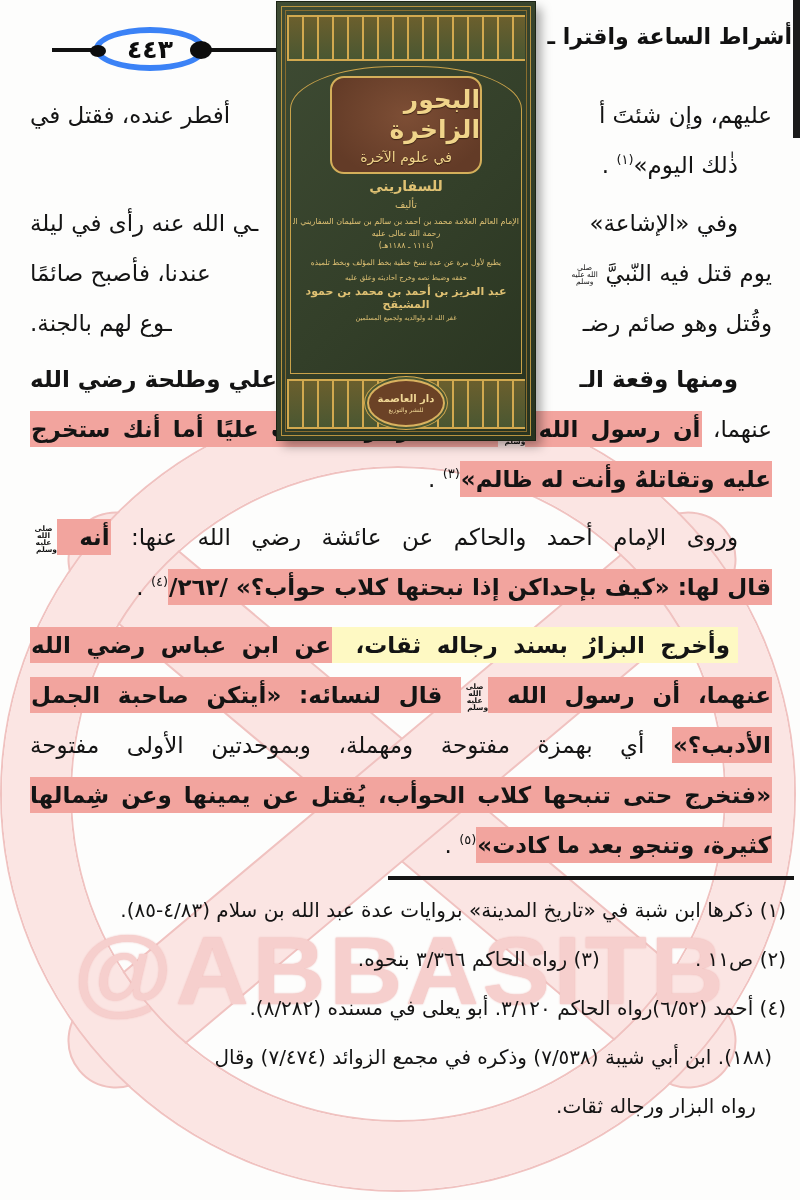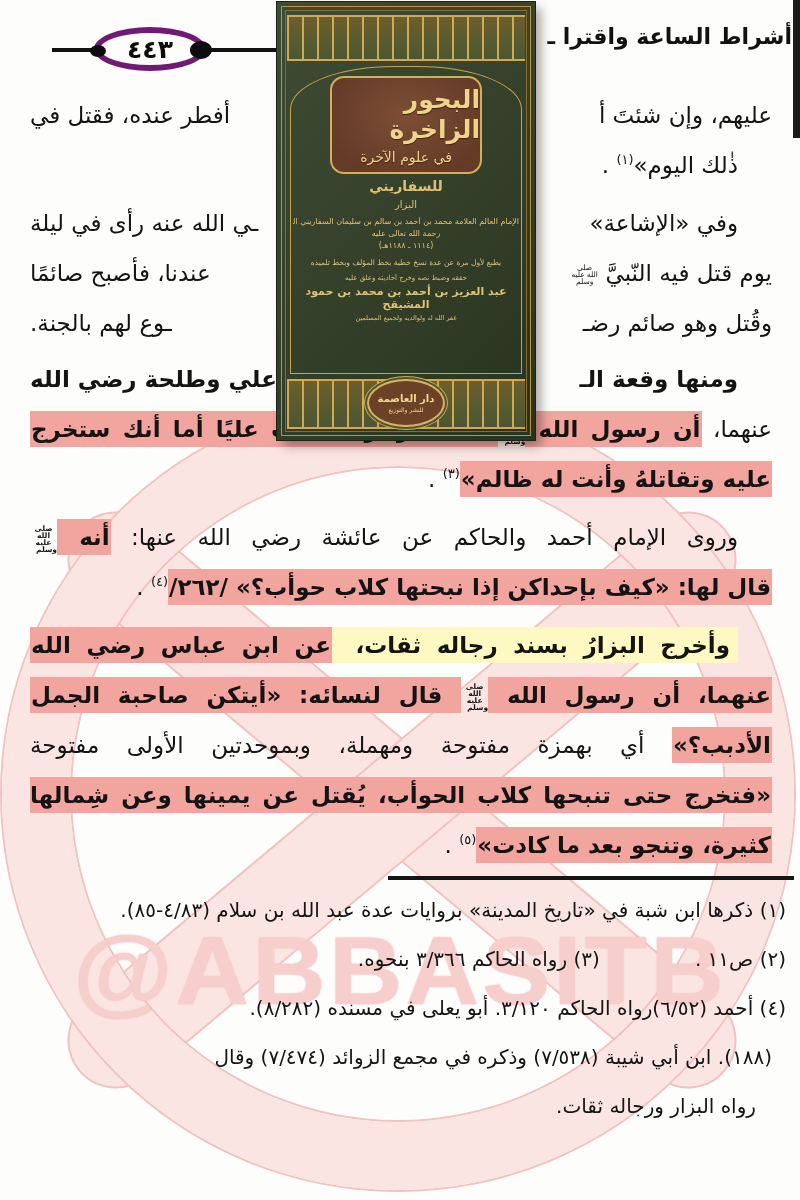--- a/index.html
+++ b/index.html
@@ -19,21 +19,21 @@
            letter-spacing:3px;color:#f6cfcd;text-shadow:0 0 2px #edb4b2;transform:scaleX(1.06);}
 
   
   .edge-strip{position:absolute;right:0;top:0;width:7px;height:138px;background:#1b1b1b;z-index:25;}
 
   
   .running-title{position:absolute;right:8px;top:24px;z-index:20;direction:rtl;
                  font-size:22px;font-weight:bold;color:#111;white-space:nowrap;}
   .pn-rule-left{position:absolute;left:52px;top:48px;width:44px;height:4px;background:#111;z-index:20;}
   .pn-rule-right{position:absolute;left:206px;top:48px;width:72px;height:4px;background:#111;z-index:20;}
-  .pn-ellipse{position:absolute;left:94px;top:27px;width:112px;height:44px;border:6px solid #701a75;
+  .pn-ellipse{position:absolute;left:94px;top:27px;width:112px;height:44px;border:6px solid #3b82f6;
               border-radius:50%;background:#fdfdfc;box-sizing:border-box;z-index:21;
               display:flex;align-items:center;justify-content:center;
               font-size:25px;font-weight:bold;color:#0d0d0d;}
   .pn-ellipse::before{content:"";position:absolute;left:-10px;top:12px;width:16px;height:12px;
                       background:#0d0d0d;border-radius:50%;}
   .pn-ellipse::after{content:"";position:absolute;right:-12px;top:8px;width:22px;height:18px;
                      background:#0d0d0d;border-radius:50%;}
 
   
   .body-wrap{position:absolute;left:30px;right:28px;top:90px;z-index:10;direction:rtl;}
@@ -161,21 +161,21 @@
     <div class="cov-frame"></div>
     <div class="cov-frame2"></div>
     <div class="cov-band top"></div>
     <div class="cov-arch"></div>
     <div class="cov-panel">
       <div class="cov-title">البحور الزاخرة</div>
       <div class="cov-sub">في علوم الآخرة</div>
     </div>
     <div class="cov-lines">
       <div class="cl-author-short">للسفاريني</div>
-      <div class="cl-taalif">البزار</div>
+      <div class="cl-taalif">تأليف</div>
       <div class="cl-author-full">الإمام العالم العلامة محمد بن أحمد بن سالم بن سليمان السفاريني الحنبلي</div>
       <div class="cl-mercy">رحمة الله تعالى عليه</div>
       <div class="cl-dates">(١١١٤ ـ ١١٨٨هـ)</div>
       <div class="cl-edition">يطبع لأول مرة عن عدة نسخ خطية بخط المؤلف وبخط تلميذه</div>
       <div class="cl-editor-intro">حققه وضبط نصه وخرج أحاديثه وعلق عليه</div>
       <div class="cl-editor-name">عبد العزيز بن أحمد بن محمد بن حمود المشيقح</div>
       <div class="cl-editor-tail">غفر الله له ولوالديه ولجميع المسلمين</div>
     </div>
     <div class="cov-band bottom">
       <div class="cov-medallion">

